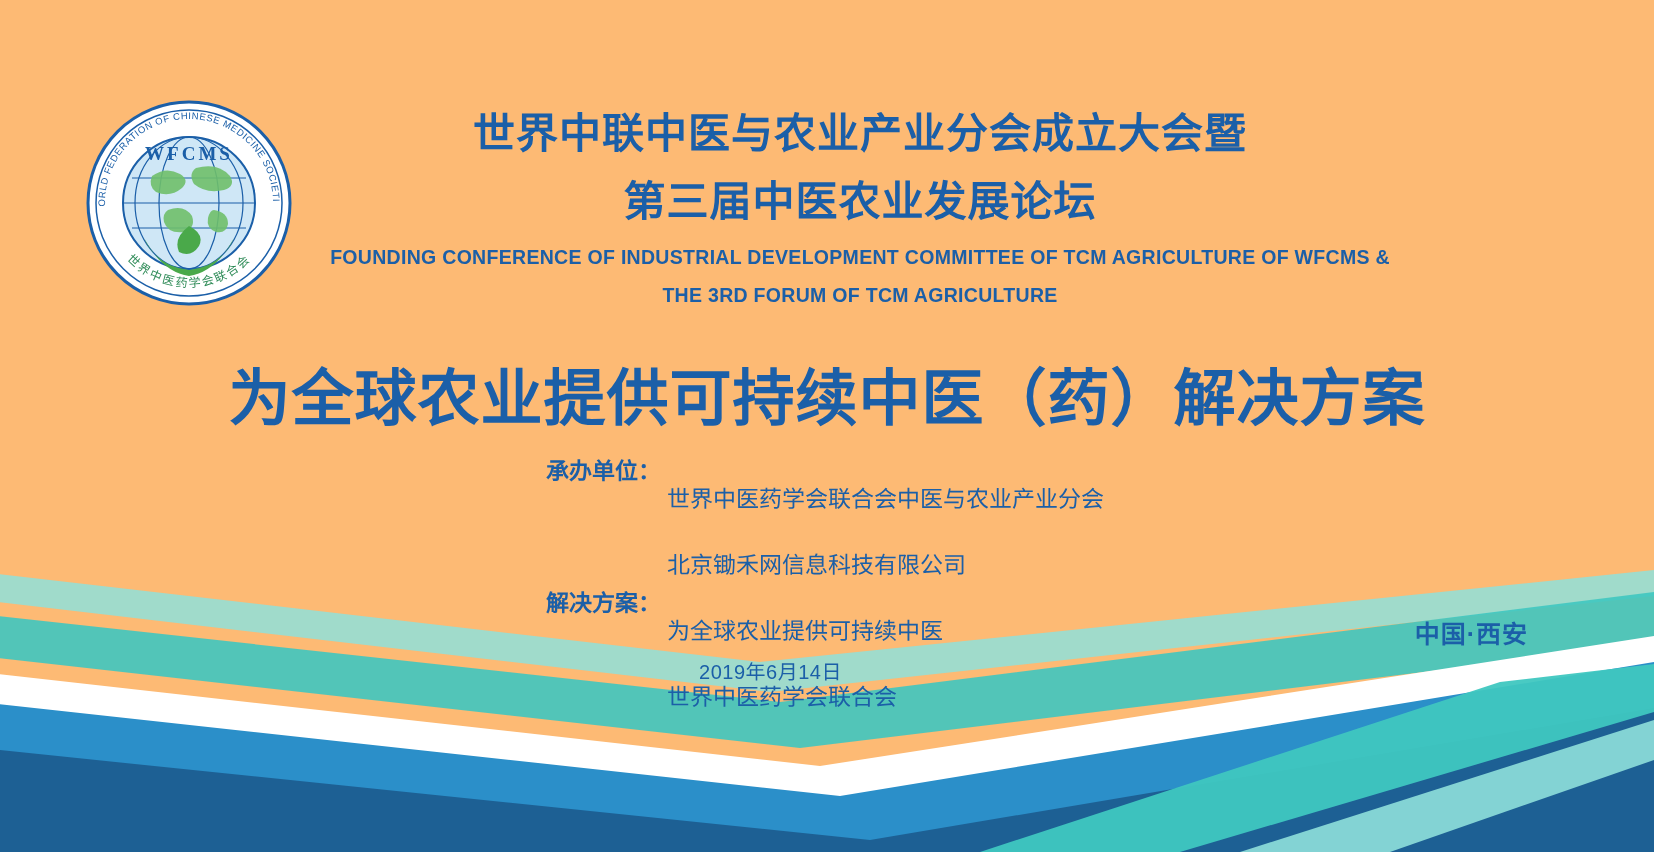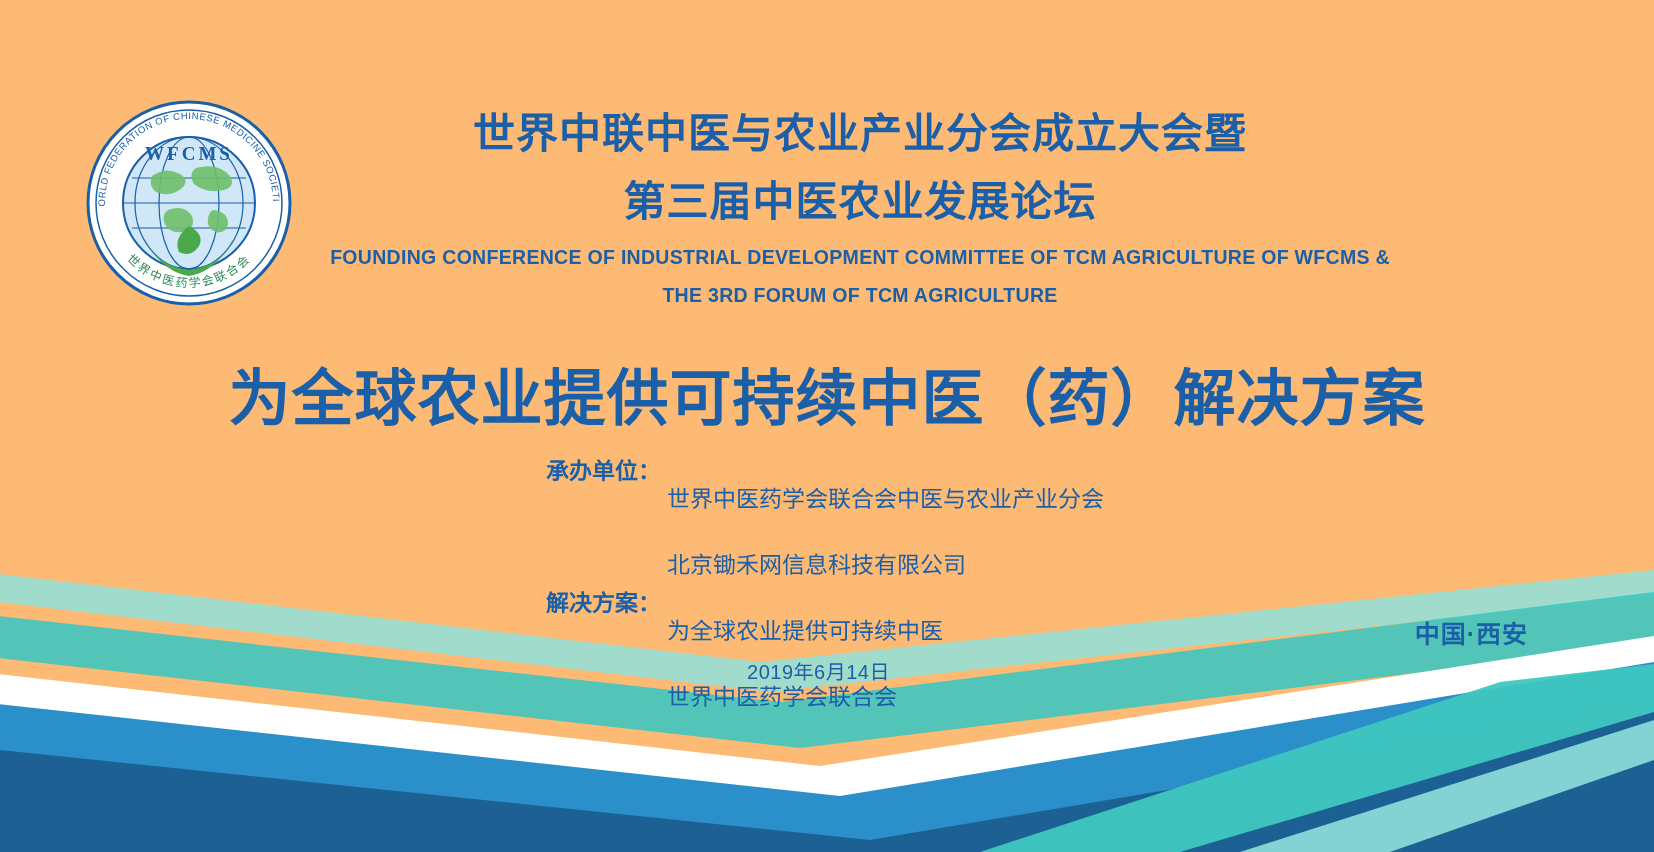--- a/index.html
+++ b/index.html
@@ -119,21 +119,20 @@
   }
   .date {
     position: absolute;
     left: 0;
     top: 656px;
     width: 1541px;
     text-align: center;
     color: #1b5fa8;
     font-size: 20px;
     letter-spacing: 0.5px;
-    padding-left: 48px;
   }
 </style>
 </head>
 <body>
 
 <div id="banner">
 
   <svg class="deco" viewBox="0 0 1654 300" preserveAspectRatio="none">
 
     <path d="M0,612 L0,612 Z" fill="none"></path>

